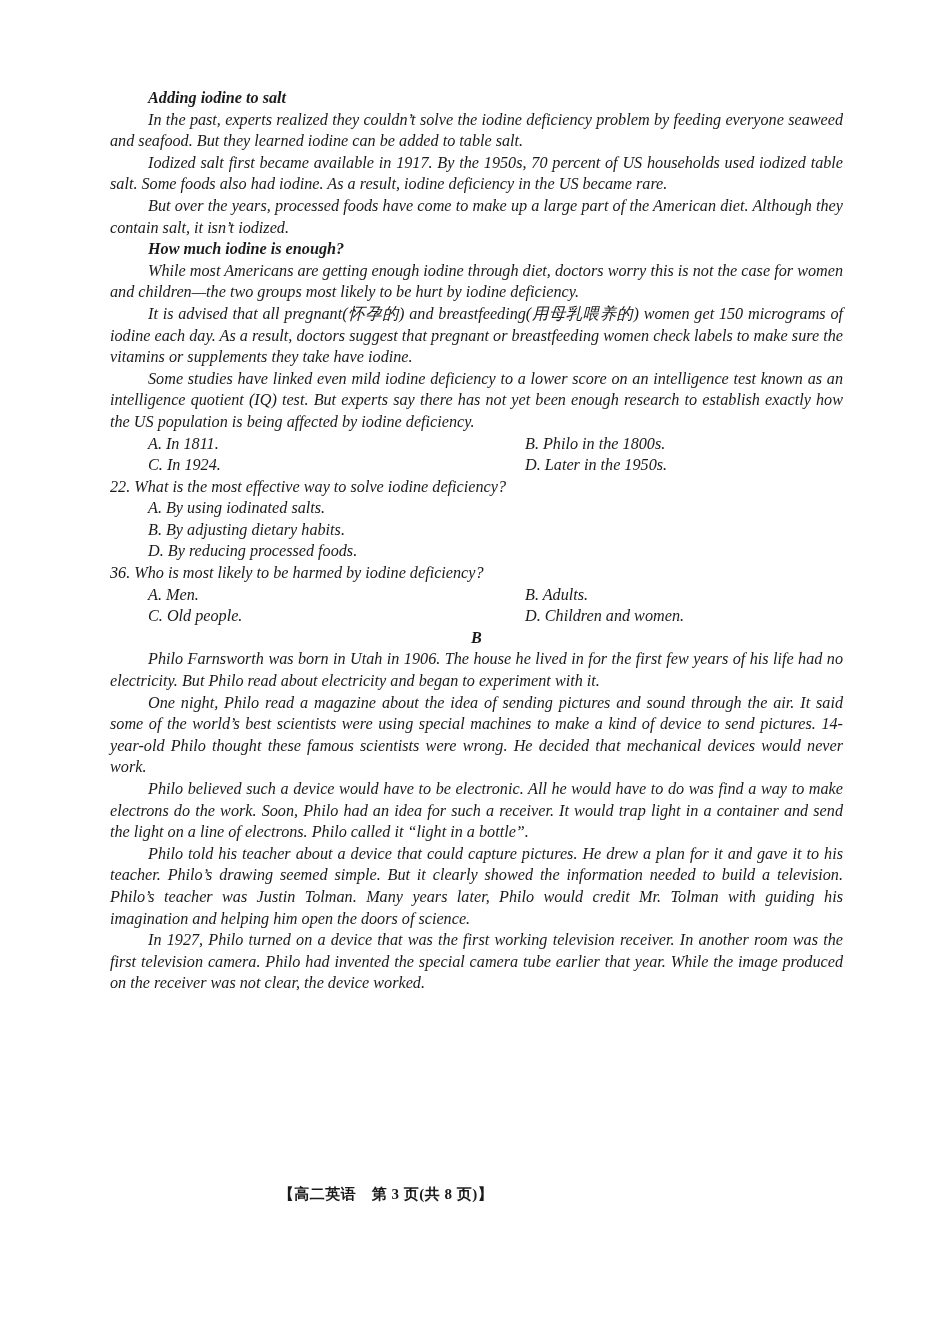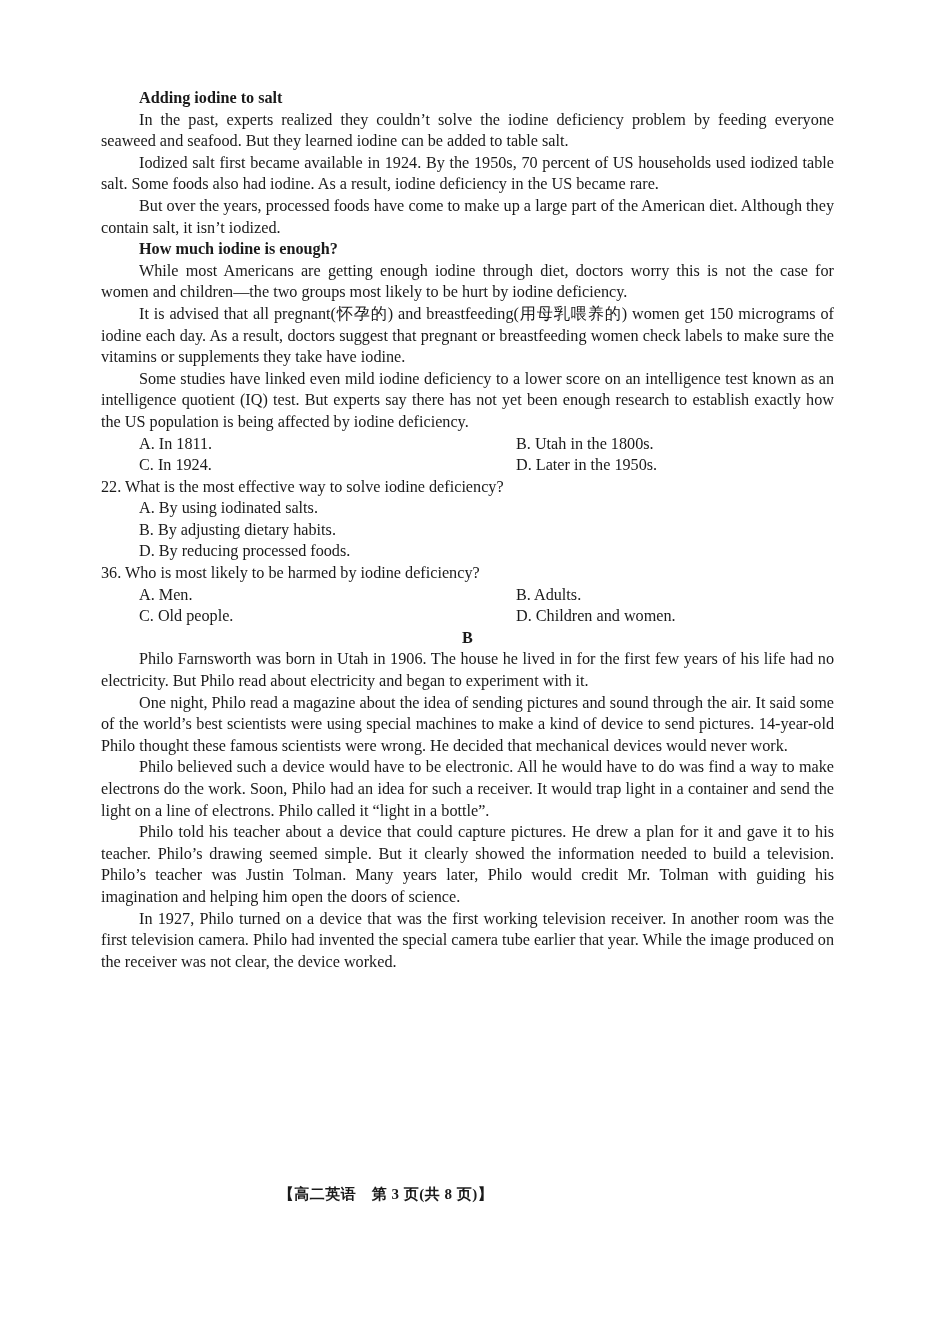--- a/index.html
+++ b/index.html
@@ -1,45 +1,45 @@
 <!DOCTYPE html>
 <html><head>
 <meta charset="utf-8">
 <style>
   html, body { margin:0; padding:0; background:#ffffff; }
   body { width:950px; height:1344px; position:relative; overflow:hidden;
          font-family:"Liberation Serif","DejaVu Serif",serif; color:#1a1a1a; }
-  .page { position:absolute; left:101px; top:88px; width:733px; font-size:16.2px; line-height:21.6px; }
+  .page { position:absolute; left:110px; top:88px; width:733px; font-size:16.2px; line-height:21.6px;font-style:italic; }
   .p { text-align:justify; text-indent:38px; margin:0; }
   .h { font-weight:bold; margin:0 0 0 38px; }
   .q { margin:0; }
   .opts { margin:0 0 0 38px; }
   .row { display:flex; }
   .row span { flex:0 0 377px; }
   .center { text-align:center; font-weight:bold; margin:0; }
   .footer { position:absolute; left:0; width:772px; top:1185px; text-align:center; font-size:15px; font-weight:bold; letter-spacing:0.5px; }
 </style>
 </head>
 <body>
 
 <div class="page">
   <p class="h">Adding iodine to salt</p>
   <p class="p">In the past, experts realized they couldn’t solve the iodine deficiency problem by feeding everyone seaweed and seafood. But they learned iodine can be added to table salt.</p>
-  <p class="p">Iodized salt first became available in 1924. By the 1950s, 70 percent of US households used iodized table salt. Some foods also had iodine. As a result, iodine deficiency in the US became rare.</p>
+  <p class="p">Iodized salt first became available in 1917. By the 1950s, 70 percent of US households used iodized table salt. Some foods also had iodine. As a result, iodine deficiency in the US became rare.</p>
   <p class="p">But over the years, processed foods have come to make up a large part of the American diet. Although they contain salt, it isn’t iodized.</p>
   <p class="h">How much iodine is enough?</p>
   <p class="p">While most Americans are getting enough iodine through diet, doctors worry this is not the case for women and children—the two groups most likely to be hurt by iodine deficiency.</p>
   <p class="p">It is advised that all pregnant(怀孕的) and breastfeeding(用母乳喂养的) women get 150 micrograms of iodine each day. As a result, doctors suggest that pregnant or breastfeeding women check labels to make sure the vitamins or supplements they take have iodine.</p>
   <p class="p">Some studies have linked even mild iodine deficiency to a lower score on an intelligence test known as an intelligence quotient (IQ) test. But experts say there has not yet been enough research to establish exactly how the US population is being affected by iodine deficiency.</p>
 
   <div>
     <div class="opts">
       <div class="row">
           <span>A. In 1811.</span>
-          <span>B. Utah in the 1800s.</span>
+          <span>B. Philo in the 1800s.</span>
         </div>
       <div class="row">
           <span>C. In 1924.</span>
           <span>D. Later in the 1950s.</span>
         </div>
     </div>
   </div>
 
   <div>
     <p class="q">22. What is the most effective way to solve iodine deficiency?</p>

